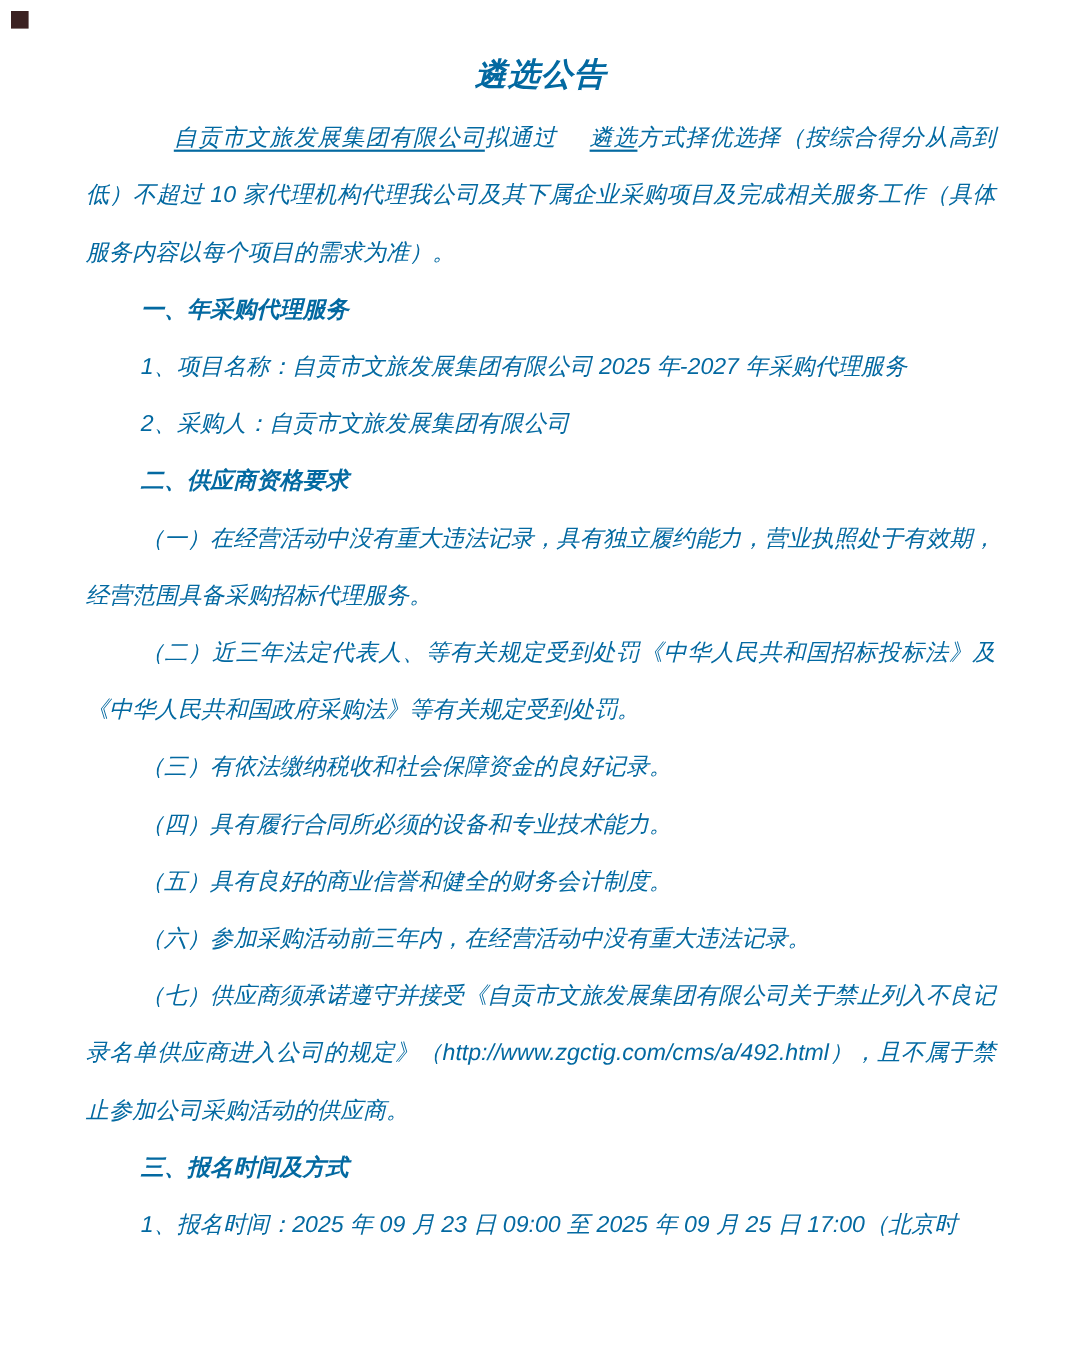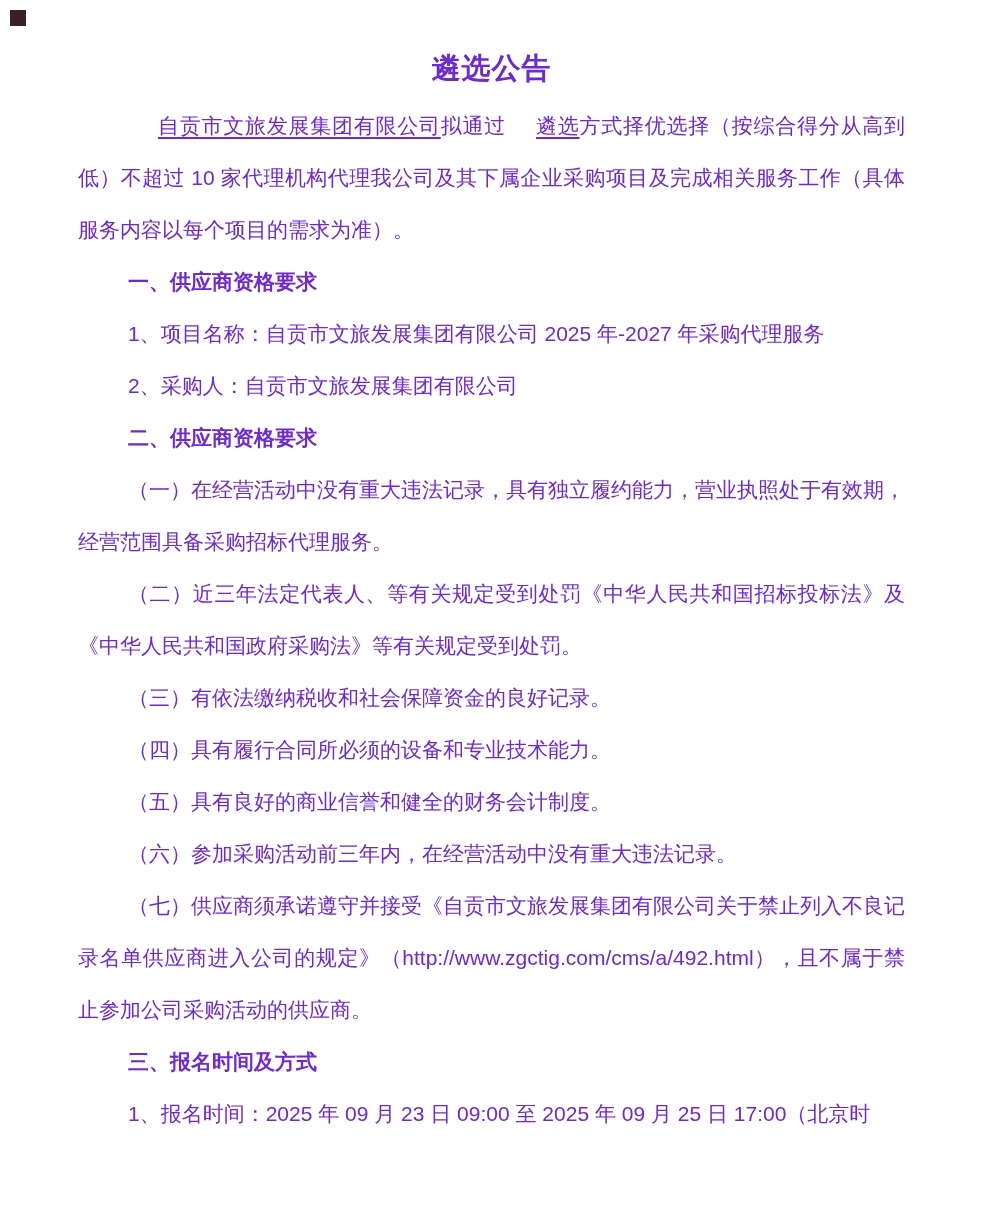--- a/index.html
+++ b/index.html
@@ -48,27 +48,27 @@
   }
   .u {
     text-decoration: underline;
     text-underline-offset: 4px;
     margin-left: 30px;
   }
 </style>
 </head>
 <body>
 
-<div class="page" style="color: #6d28d9;">
+<div class="page" style="color: #0369a1; font-style: italic;">
   <div class="corner-mark" style="background: rgb(59, 34, 34);"></div>
   <div class="content">
     <h1 class="title">遴选公告</h1>
     <div>
         <p class="para"><span class="u">自贡市文旅发展集团有限公司</span><span>拟通过</span><span class="u">遴选</span><span>方式择优选择（按综合得分从高到低）不超过 10 家代理机构代理我公司及其下属企业采购项目及完成相关服务工作（具体服务内容以每个项目的需求为准）。</span></p>
-        <p class="para heading"><span>一、供应商资格要求</span></p>
+        <p class="para heading"><span>一、年采购代理服务</span></p>
         <p class="para"><span>1、项目名称：自贡市文旅发展集团有限公司 2025 年-2027 年采购代理服务</span></p>
         <p class="para"><span>2、采购人：自贡市文旅发展集团有限公司</span></p>
         <p class="para heading"><span>二、供应商资格要求</span></p>
         <p class="para"><span>（一）在经营活动中没有重大违法记录，具有独立履约能力，营业执照处于有效期，经营范围具备采购招标代理服务。</span></p>
         <p class="para"><span>（二）近三年法定代表人、等有关规定受到处罚《中华人民共和国招标投标法》及《中华人民共和国政府采购法》等有关规定受到处罚。</span></p>
         <p class="para"><span>（三）有依法缴纳税收和社会保障资金的良好记录。</span></p>
         <p class="para"><span>（四）具有履行合同所必须的设备和专业技术能力。</span></p>
         <p class="para"><span>（五）具有良好的商业信誉和健全的财务会计制度。</span></p>
         <p class="para"><span>（六）参加采购活动前三年内，在经营活动中没有重大违法记录。</span></p>
         <p class="para"><span>（七）供应商须承诺遵守并接受《自贡市文旅发展集团有限公司关于禁止列入不良记录名单供应商进入公司的规定》（http://www.zgctig.com/cms/a/492.html），且不属于禁止参加公司采购活动的供应商。</span></p>

